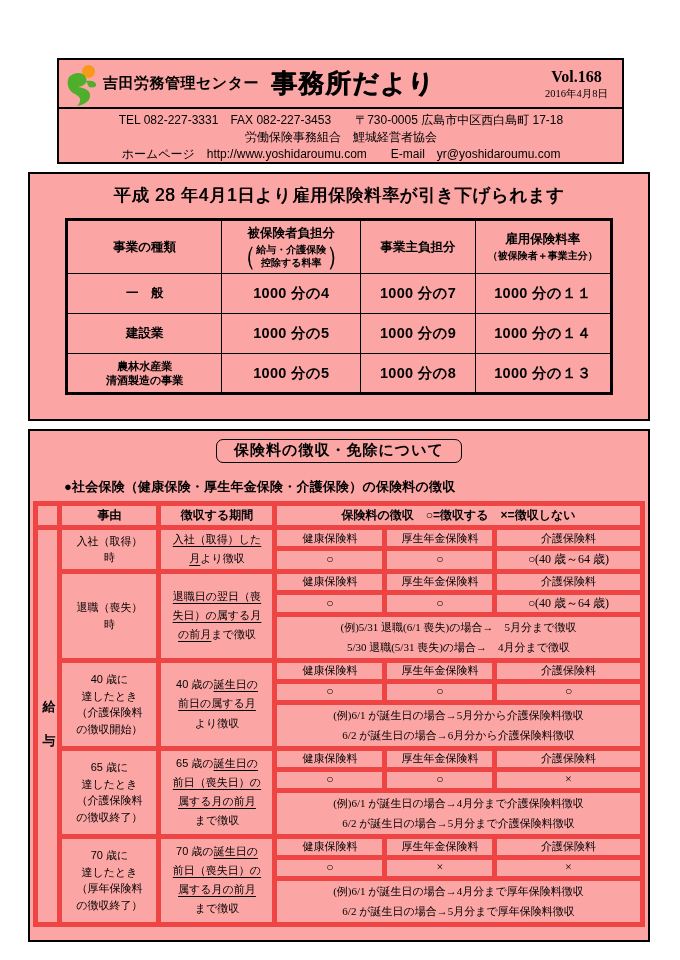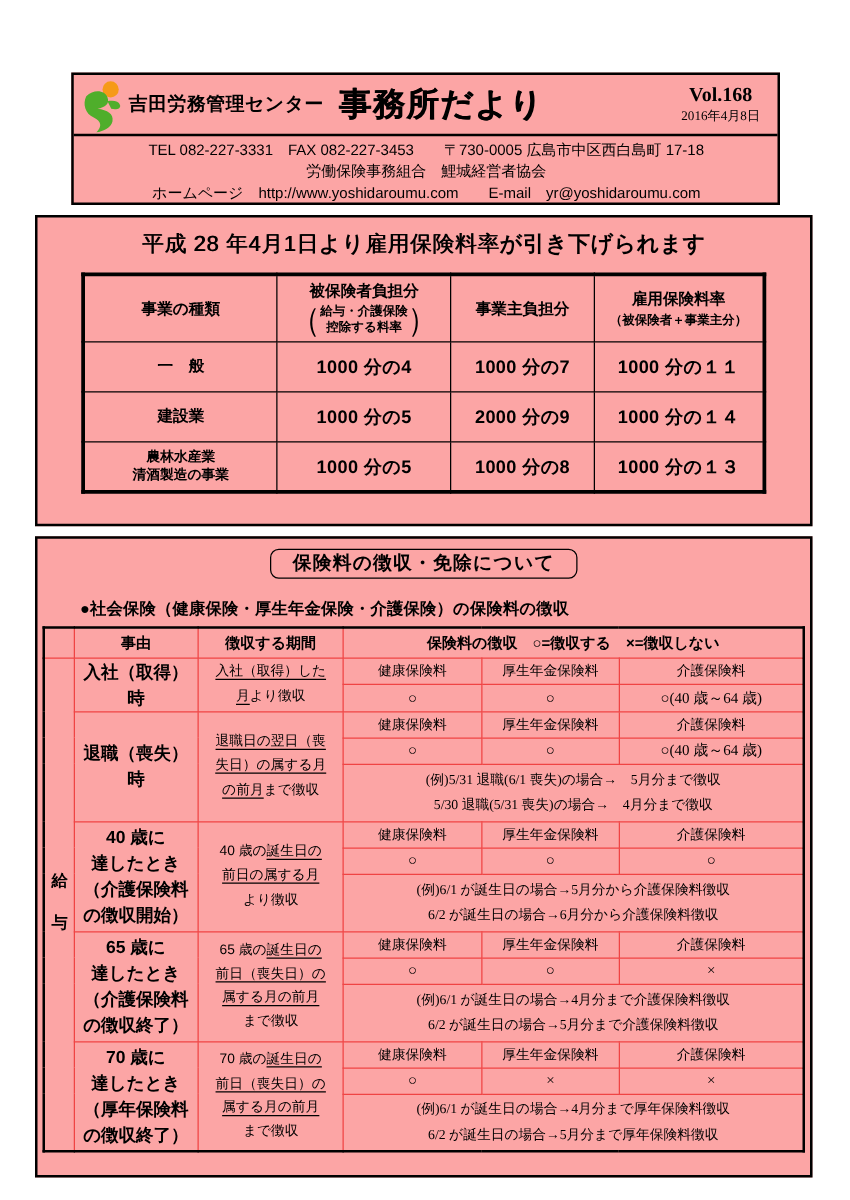--- a/index.html
+++ b/index.html
@@ -46,25 +46,25 @@
   .type-cell.small{font-size:11px;}
   .rate-cell{font-size:14.5px;font-weight:700;letter-spacing:.3px;}
 
   
   .s2-title-box{display:table;margin:8px auto 0 auto;border:1.6px solid #000;border-radius:7px;
     padding:1px 17px 2px 17px;font-size:15px;font-weight:700;letter-spacing:1px;}
   .s2-subtitle{text-align:center;font-family:"Liberation Serif",serif;font-size:12px;margin-top:4px;}
   .s2-bullet{font-size:13px;font-weight:800;margin:15px 0 0 34px;letter-spacing:.2px;}
 
   #collection-table{width:610px;margin:5px auto 0 auto;border:2px solid #000;table-layout:fixed;}
-  #collection-table th,#collection-table td{border:1px solid #ef4444;text-align:center;vertical-align:middle;padding:0 1px;box-sizing:border-box;}
+  #collection-table th,#collection-table td{border:5px solid #ef4444;text-align:center;vertical-align:middle;padding:0 1px;box-sizing:border-box;}
   #collection-table th{font-size:12px;font-weight:700;height:24px;}
   .grp{width:24px;}
   .grp .vtext{writing-mode:vertical-lr;letter-spacing:2.6em;font-size:13px;font-weight:700;}
-  .reason-cell{font-size:14px;font-weight:700;white-space:pre-line;line-height:1.5;}
+  .reason-cell{font-size:11px;font-weight:400;white-space:pre-line;line-height:1.5;}
   .period-cell{font-family:Liberation Sans, sans-serif;font-size:11px;white-space:pre-line;line-height:1.75;}
   .period-cell .u{text-decoration:underline;text-underline-offset:3px;}
   .sub-cell{font-family:"Liberation Serif",serif;font-size:11px;height:21px;}
   .val-cell{font-family:"Liberation Serif",serif;font-size:12px;height:21px;}
   .example-cell{font-family:"Liberation Serif",serif;font-size:11px;height:46px;white-space:pre-line;line-height:1.85;}
 </style>
 </head>
 <body>
 
 <div class="box" id="header-box">
@@ -118,21 +118,21 @@
     </tr>
     <tr class="drow">
       <td class="type-cell">一　般</td>
       <td class="rate-cell">1000 分の4</td>
       <td class="rate-cell">1000 分の7</td>
       <td class="rate-cell">1000 分の１１</td>
     </tr>
     <tr class="drow">
       <td class="type-cell">建設業</td>
       <td class="rate-cell">1000 分の5</td>
-      <td class="rate-cell">2000 分の9</td>
+      <td class="rate-cell">1000 分の9</td>
       <td class="rate-cell">1000 分の１４</td>
     </tr>
     <tr class="drow">
       <td class="type-cell small">農林水産業
 清酒製造の事業</td>
       <td class="rate-cell">1000 分の5</td>
       <td class="rate-cell">1000 分の8</td>
       <td class="rate-cell">1000 分の１３</td>
     </tr>
   </tbody>

